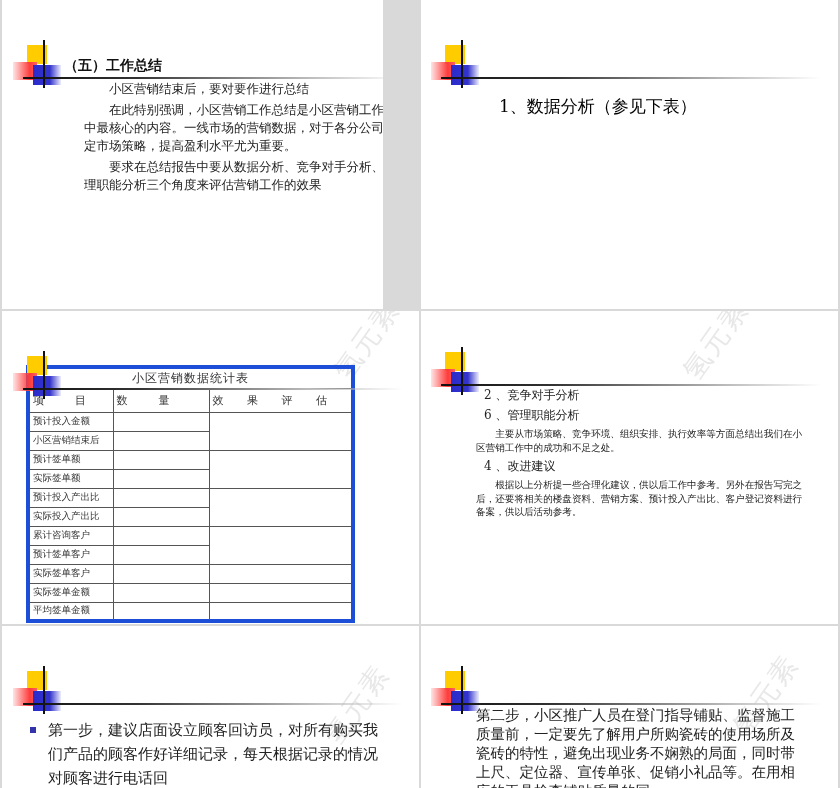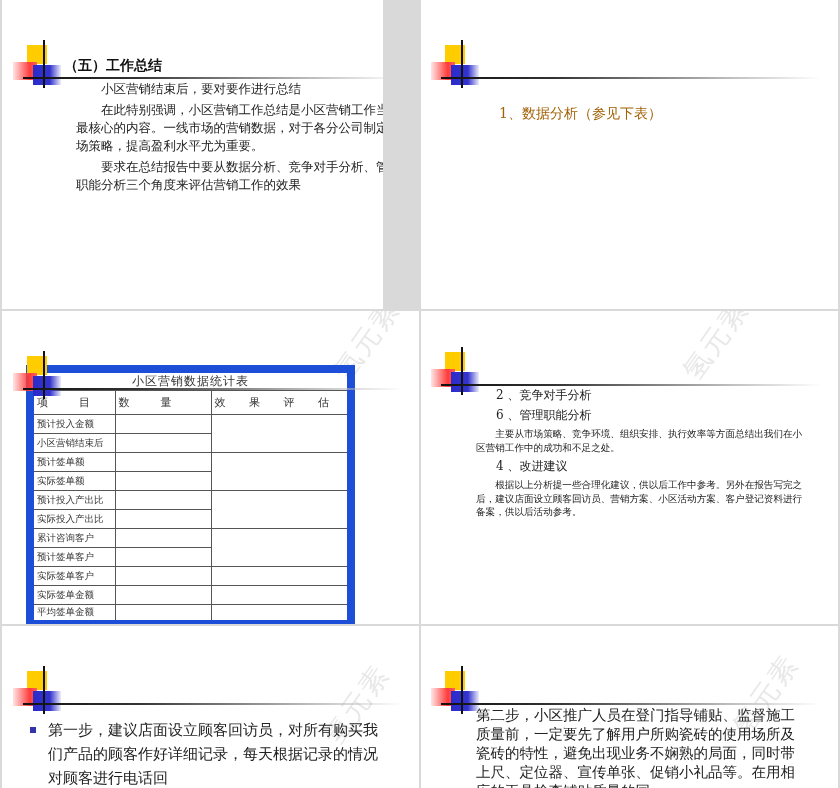--- a/index.html
+++ b/index.html
@@ -29,37 +29,37 @@
     background: linear-gradient(90deg, #111 0%, #333 30%, #bbb 75%, rgba(255,255,255,0) 100%); }
 
   .watermark {
     position: absolute; color: rgba(190,190,190,0.35); font-size: 28px; transform: rotate(-55deg);
     font-family: "DejaVu Sans", sans-serif; letter-spacing: 2px; pointer-events: none;
   }
 
   
   .s1-title { position: absolute; left: 62px; top: 57px; font-size: 14px; font-weight: bold; color: #111; }
   .s1-body { position: absolute; left: 74px; top: 80px; width: 325px; font-size: 12.5px; line-height: 18px; color: #222; font-family: "DejaVu Serif", serif; }
-  .s1-body p { text-indent: 2em; margin-bottom: 3px; }
-
-  
-  .s2-text { position: absolute; left: 78px; top: 105px; font-size: 14px; color: #a16207; font-family: "DejaVu Serif", serif; }
+  .s1-body p { text-indent: 2em; margin-bottom: 3px; margin-left: 8px; }
+
+  
+  .s2-text { position: absolute; left: 78px; top: 95px; font-size: 17px; color: #000000; font-family: "DejaVu Serif", serif; }
 
   
   .stat-table { position: absolute; left: 24px; top: 54px; width: 329px; border-collapse: collapse;
-    border: 8px solid #1d4ed8; font-family: "DejaVu Serif", serif; font-size: 9.5px; color: #333; padding-left: 20px; }
+    border: 4px solid #1d4ed8; font-family: "DejaVu Serif", serif; font-size: 9.5px; color: #333; padding-left: 20px; }
   .stat-table td, .stat-table th { border: 1px solid #555; height: 19px; padding: 0 3px; font-weight: normal; }
   .stat-table .tbl-title { font-size: 12px; text-align: center; height: 21px; letter-spacing: 1px; }
   .stat-table .hdr { text-align: left; font-size: 11px; letter-spacing: 10px; height: 24px; }
   .stat-table td.lbl { width: 85px; }
   .stat-table td.qty { width: 96px; }
 
   
   .s4-body { position: absolute; left: 55px; top: 76px; width: 335px; font-family: "DejaVu Serif", serif; color: #222; }
-  .s4-body h3 { font-size: 12px; font-weight: normal; margin: 0 0 3px 20px; }
+  .s4-body h3 { font-size: 12px; font-weight: normal; margin: 0 0 3px 8px; }
   .s4-body p { font-size: 9.6px; line-height: 13.5px; text-indent: 2em; margin-bottom: 4px; }
 
   
   .s5-title { position: absolute; left: 56px; top: 44px; font-size: 21px; color: #2e2e8f; letter-spacing: 2px; font-family: "DejaVu Sans", sans-serif; }
   .s5-bullet-wrap { position: absolute; left: 28px; top: 92px; width: 360px; font-size: 15px; line-height: 24px; color: #222; font-family: "DejaVu Serif", serif; }
   .s5-bullet { position: absolute; left: 0; top: 9px; width: 6px; height: 6px; background: #3333aa; }
   .s5-text { margin-left: 18px; }
 
   
   .s6-text { position: absolute; left: 55px; top: 80px; width: 330px; font-size: 14.5px; line-height: 19px; color: #222; font-family: "DejaVu Serif", serif; }
@@ -177,21 +177,21 @@
         <div class="red"></div>
         <div class="blue"></div>
         <div class="vline"></div>
     </div>
     <div class="hline" style="left:20px;top:73px;width:380px;"></div>
     <div class="s4-body">
       <h3>2 、竞争对手分析</h3>
       <h3>6 、管理职能分析</h3>
       <p>主要从市场策略、竞争环境、组织安排、执行效率等方面总结出我们在小区营销工作中的成功和不足之处。</p>
       <h3>4 、改进建议</h3>
-      <p>根据以上分析提一些合理化建议，供以后工作中参考。另外在报告写完之后，建议店面设立顾客回访员、营销方案、小区活动方案、客户登记资料进行备案，供以后活动参考。</p>
+      <p>根据以上分析提一些合理化建议，供以后工作中参考。另外在报告写完之后，还要将相关的楼盘资料、营销方案、预计投入产出比、客户登记资料进行备案，供以后活动参考。</p>
     </div>
   </div>
 
   <div class="slide" id="s5">
     <div class="watermark" style="left:310px;top:60px;">氢元素</div>
     <div class="logo" style="left:6px;top:40px;">
       <div class="yellow"></div>
         <div class="red"></div>
         <div class="blue"></div>
         <div class="vline"></div>

